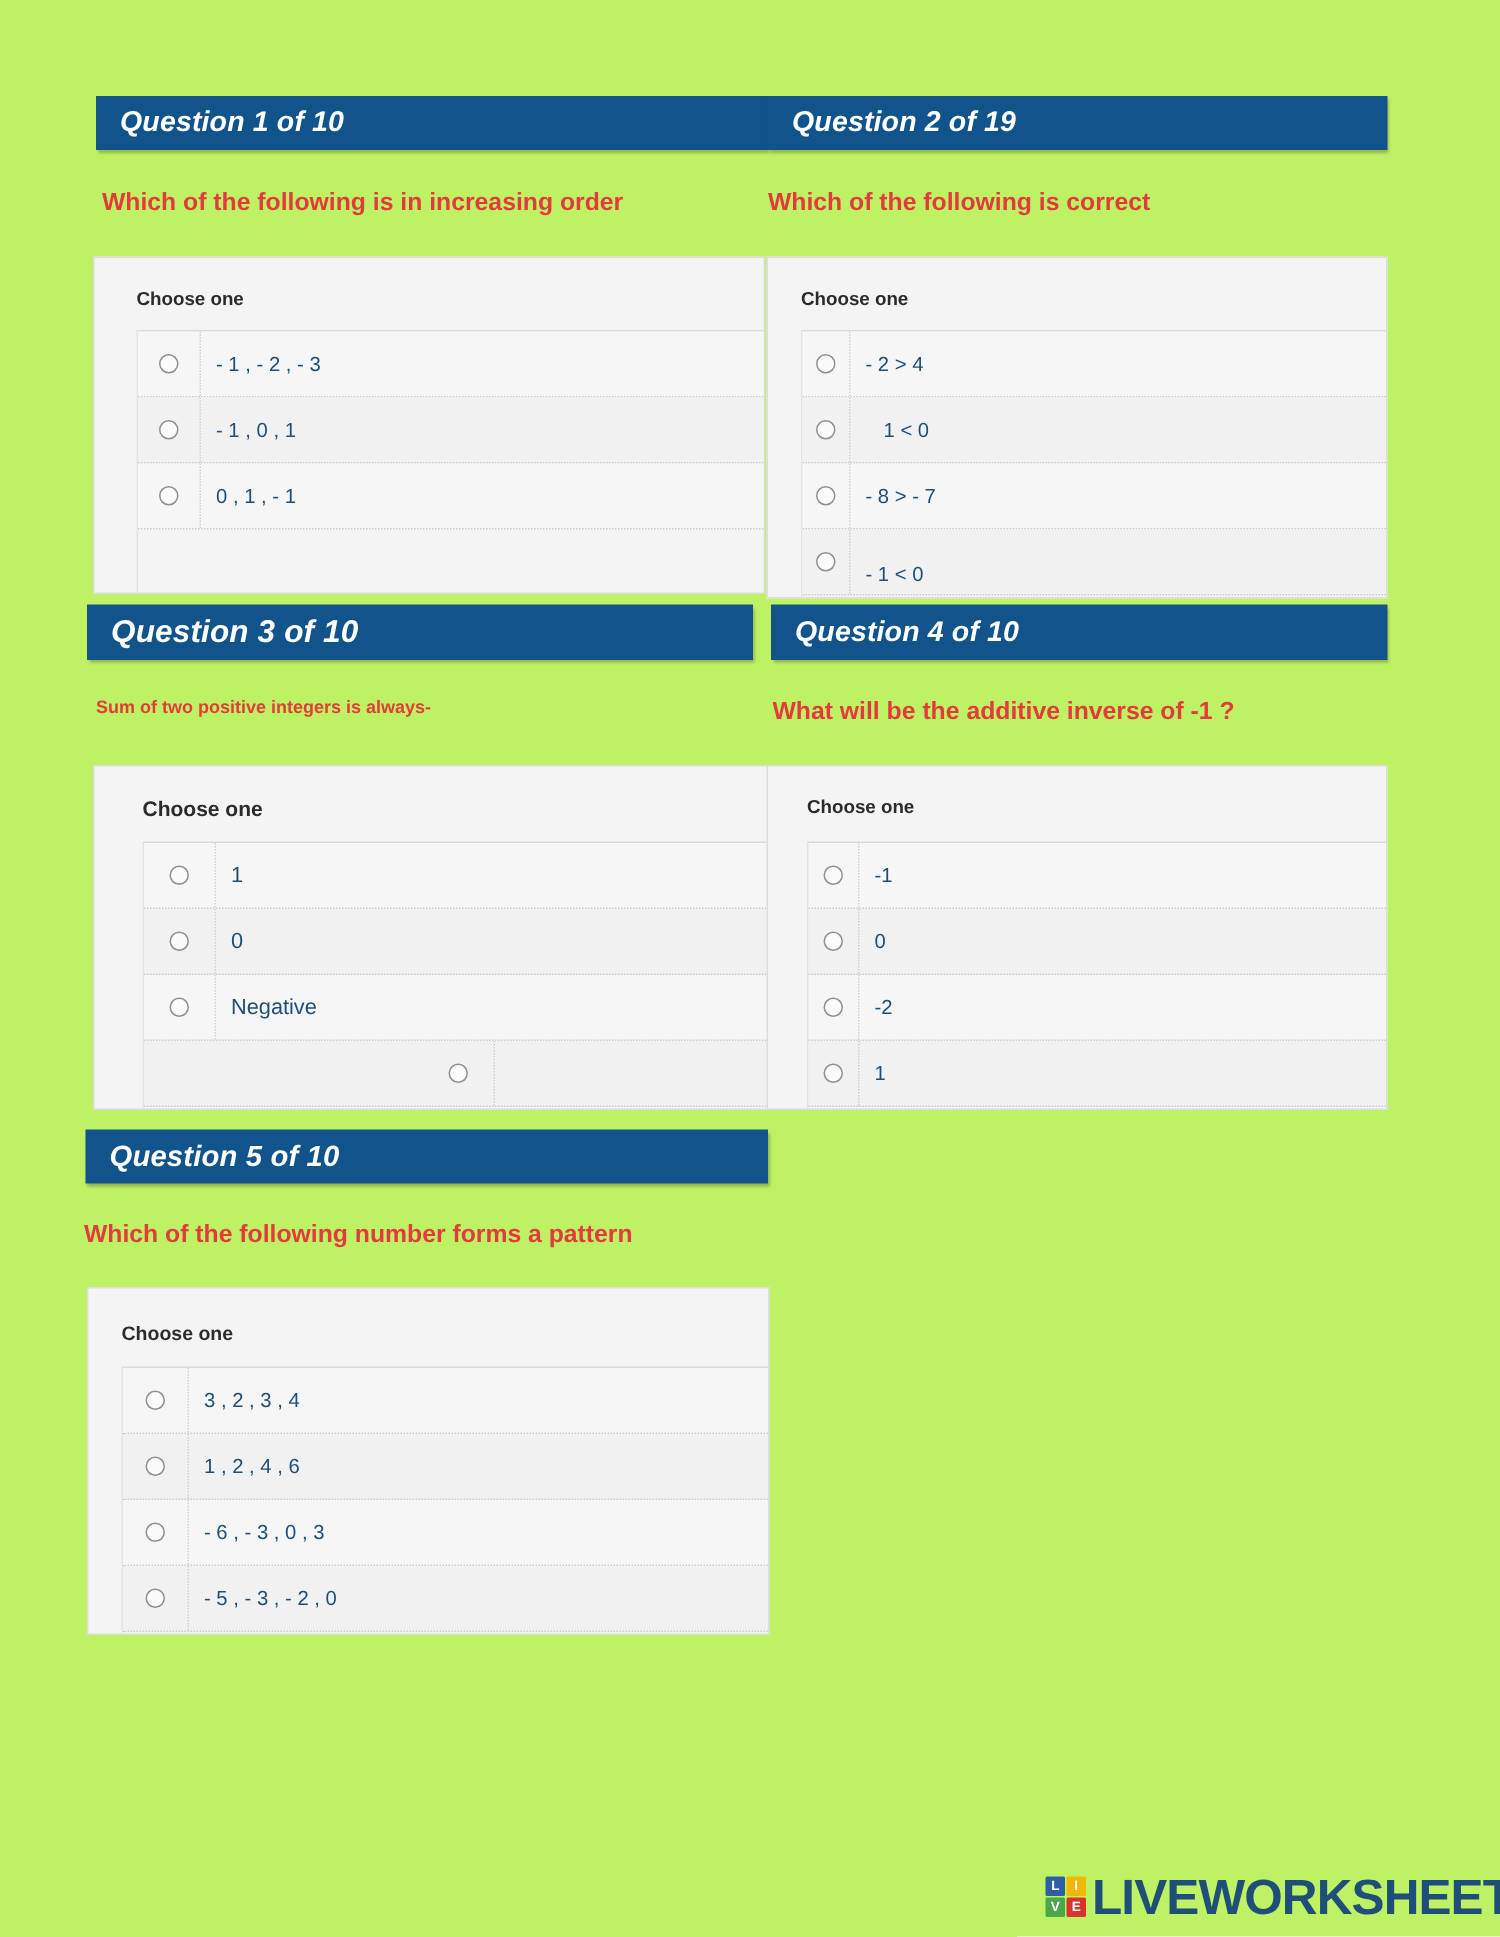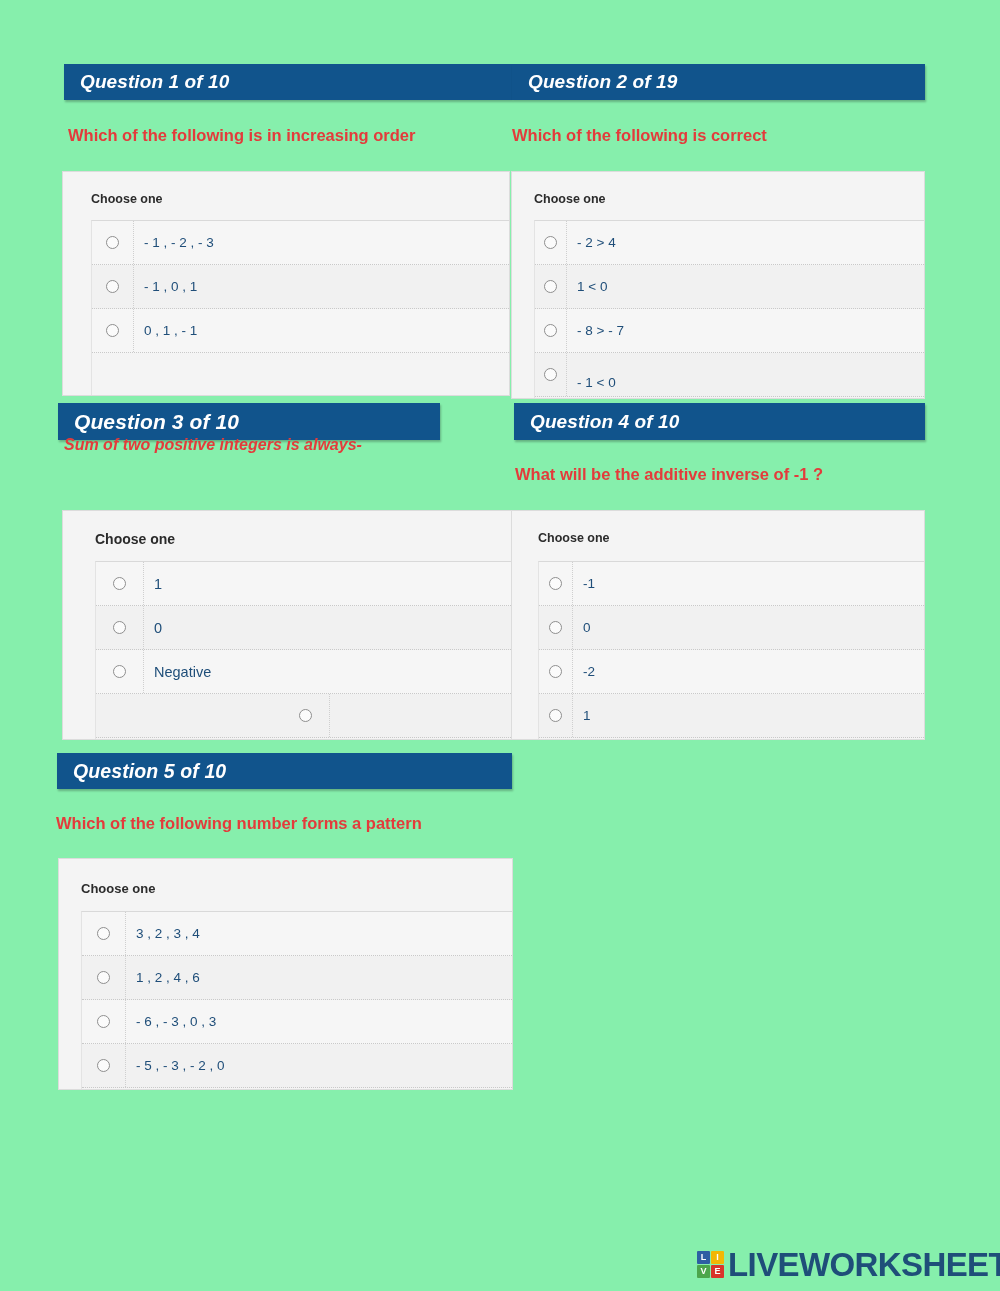--- a/index.html
+++ b/index.html
@@ -12,21 +12,21 @@
     width: 1000px;
     height: 1291px;
     position: relative;
     font-family: "Liberation Sans", sans-serif;
     overflow: hidden;
   }
 
   .page {
     position: absolute;
     inset: 0;
-    background: #86efac;
+    background: #bef264;
   }
 
   
   .qheader {
     position: absolute;
     background: #11548C;
     color: #ffffff;
     font-style: italic;
     font-weight: bold;
     display: flex;
@@ -177,46 +177,46 @@
 
   <div class="panel" style="left:511px; top:171px; width:414px; height:228px;">
     <div class="choose-one" style="left:22px; top:20px; font-size:12.5px;">Choose one</div>
     <div class="opt-table" style="left:22px; top:48px; width:398px; height:180px;">
       <div class="opt-row" style="height:44px;">
         <div class="radio-cell" style="width:32px;">
           <span class="radio"></span>
         </div>
         <div class="opt-label" style="font-size:13.5px;">- 2 &gt; 4</div>
       </div>
-      <div class="opt-row alt" style="height:44px;">
+      <div class="opt-row alt" style="height:44px;gap:12px;">
         <div class="radio-cell" style="width:32px;">
           <span class="radio"></span>
         </div>
         <div class="opt-label" style="font-size:13.5px;">1 &lt; 0</div>
       </div>
       <div class="opt-row" style="height:44px;">
         <div class="radio-cell" style="width:32px;">
           <span class="radio"></span>
         </div>
         <div class="opt-label" style="font-size:13.5px;">- 8 &gt; - 7</div>
       </div>
       <div class="opt-row alt" style="height:44px;">
         <div class="radio-cell" style="width:32px;">
           <span class="radio"></span>
         </div>
         <div class="opt-label" style="font-size:13.5px;margin-top:16px;">- 1 &lt; 0</div>
       </div>
     </div>
   </div>
 
-  <div class="qheader" style="left:58px; top:403px; width:382px; height:37px; font-size:21px;">
+  <div class="qheader" style="left:58px; top:403px; width:444px; height:37px; font-size:21px;">
     <span>Question 3 of 10</span>
   </div>
 
-  <div class="qprompt" style="left:64px; top:436px; width:455px; font-size:16px;font-style:italic;">Sum of two positive integers is always-</div>
+  <div class="qprompt" style="left:64px; top:464px; width:455px; font-size:12px;">Sum of two positive integers is always-</div>
 
   <div class="panel" style="left:62px; top:510px; width:452px; height:230px;">
     <div class="choose-one" style="left:32px; top:20px; font-size:14px;">Choose one</div>
     <div class="opt-table" style="left:32px; top:50px; width:420px; height:180px;">
       <div class="opt-row" style="height:44px;">
         <div class="radio-cell" style="width:48px;">
           <span class="radio"></span>
         </div>
         <div class="opt-label" style="font-size:14.5px;">1</div>
       </div>

